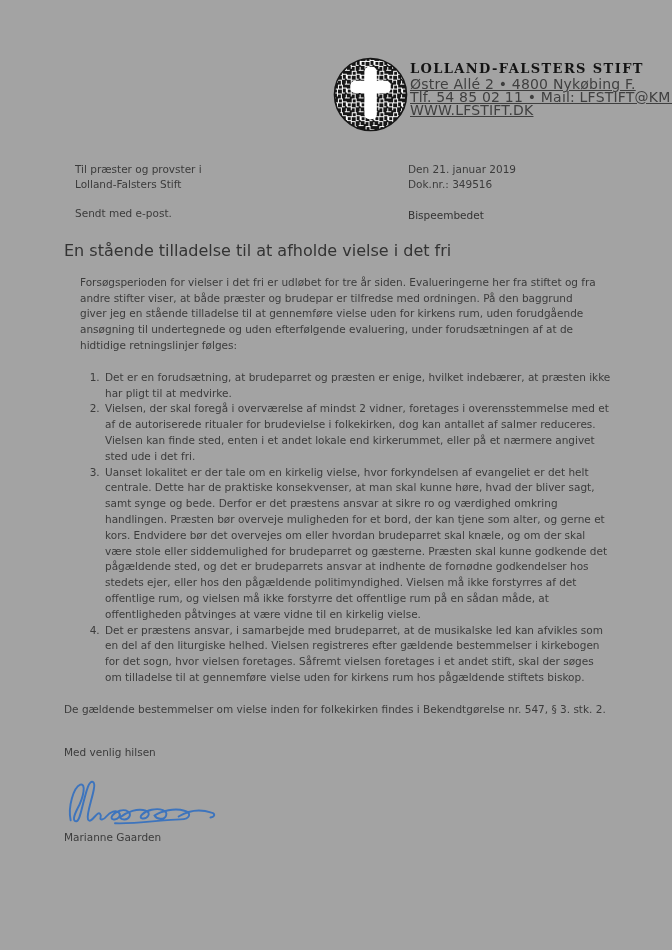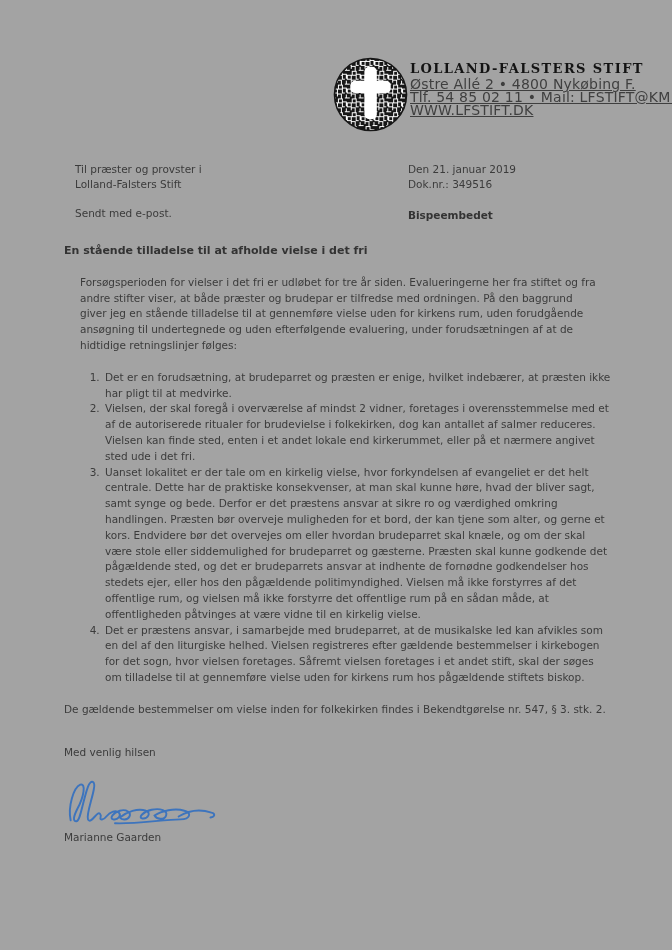--- a/index.html
+++ b/index.html
@@ -30,24 +30,24 @@
     letter-spacing:0.2px;
     white-space:nowrap;
     text-decoration:underline;
   }
   .addr:first-of-type { margin-top:8px; }
   
   .meta { position:absolute; top:162px; left:64px; width:548px; font-size:10.5px; line-height:15px; }
   .meta-left { position:absolute; left:11px; top:0; }
   .meta-right { position:absolute; left:344px; top:0; }
   .meta-gap { margin-top:14px; }
-  .bold { font-weight:bold; color:#333;margin-top:16px; }
+  .bold { font-weight:normal; color:#333;margin-top:16px; }
   
   .letter-body { position:absolute; top:243px; left:64px; width:548px; font-size:10.5px; line-height:15.8px; }
-  .subject { font-weight:bold; font-size:11px; color:#333; margin:0 0 14px 0; }
+  .subject { font-weight:normal; font-size:16px; color:#333; margin:0 0 14px 0; }
   .intro { margin:16px; }
   ol.conditions { margin:16px 0 0 0; padding:0 0 0 39px; }
   ol.conditions li { padding-left:2px; margin:0; }
   .closing { margin:16px 0 16px 0; }
   .valediction { margin:27px 0 16px 0; }
   .signature-svg { display:block; margin:3px 0 0 -2px; }
   .signer-name { margin-top:0px; }
   .signer-title { margin-top:1px; }
 </style>
 </head>

